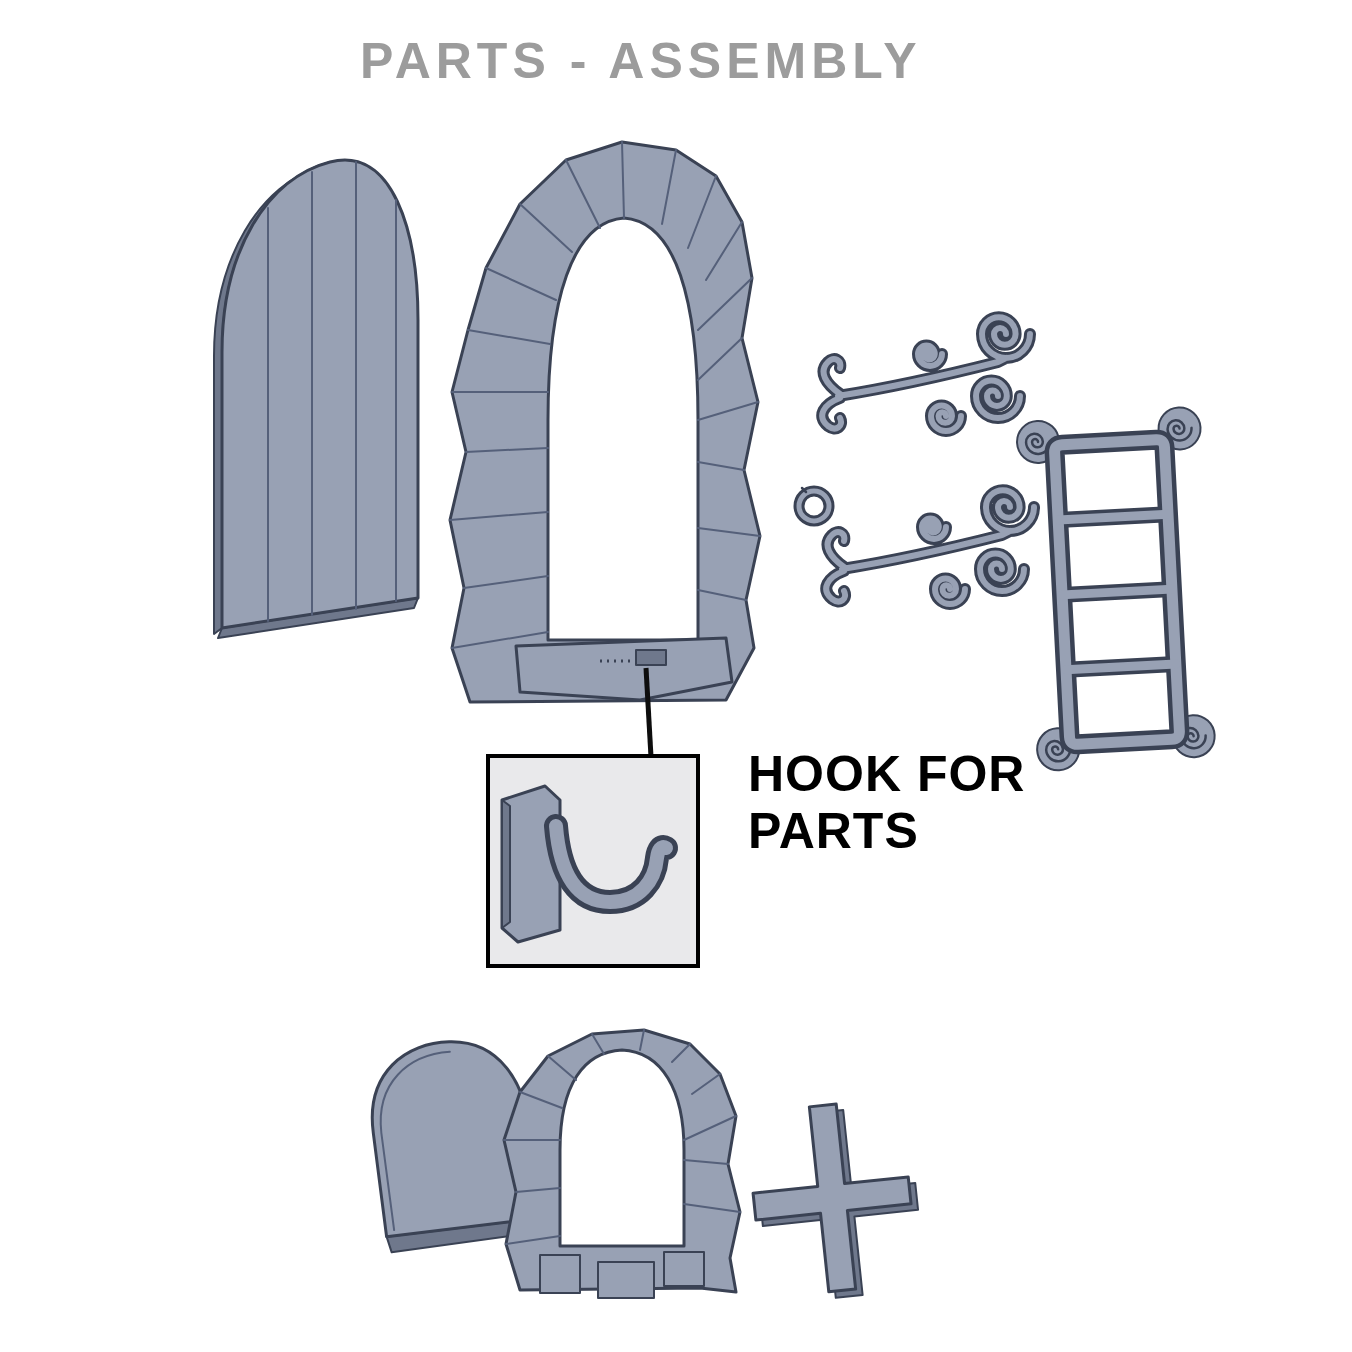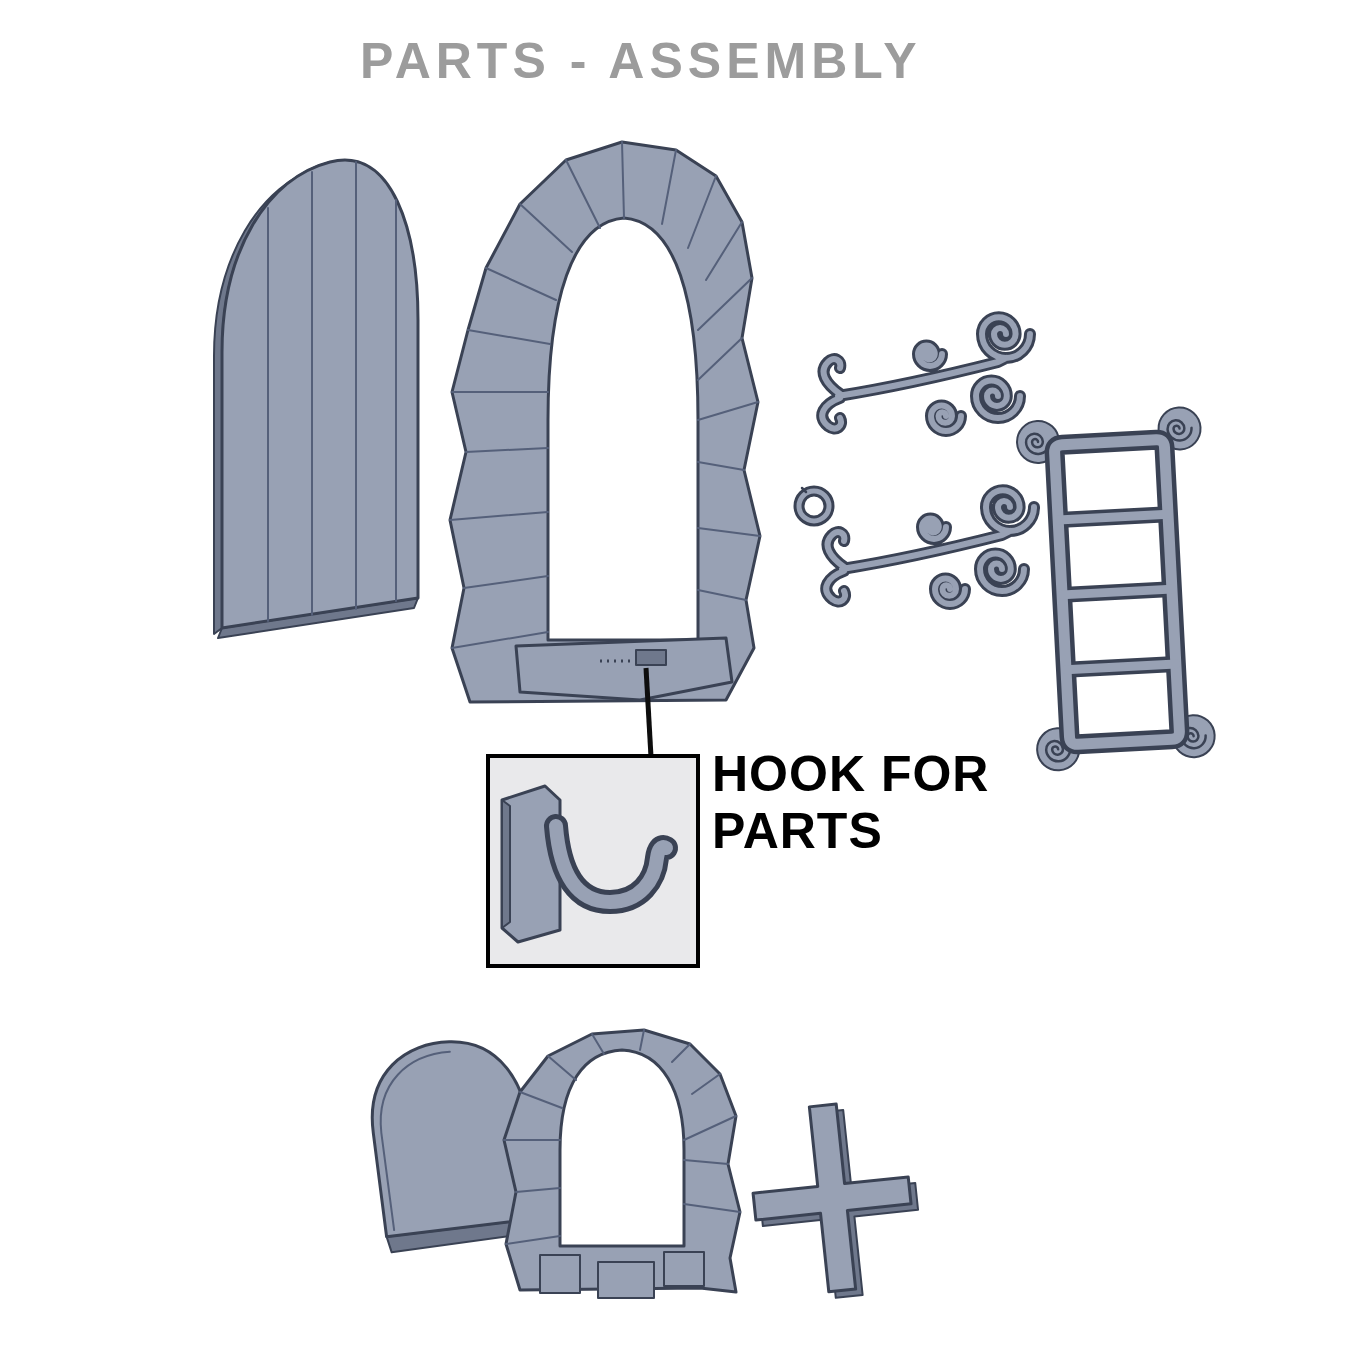--- a/index.html
+++ b/index.html
@@ -7,21 +7,21 @@
     position:relative;width:1352px;height:1352px;background:#ffffff;
     font-family:"Liberation Sans", sans-serif;overflow:hidden;
   }
   #diagram-svg{position:absolute;left:0;top:0;}
   .page-title{
     position:absolute;left:360px;top:32px;
     font-size:50px;font-weight:bold;letter-spacing:5px;
     color:#9c9c9c;white-space:nowrap;
   }
   .callout-label{
-    position:absolute;left:712px;top:746px;
+    position:absolute;left:748px;top:746px;
     font-size:50px;font-weight:bold;line-height:1.14;color:#000000;
     letter-spacing:1px;
   }
   
   .part{fill:#98a1b4;stroke:#3a4254;stroke-width:3;stroke-linejoin:round;}
   .part-thin{fill:#98a1b4;stroke:#3a4254;stroke-width:2;stroke-linejoin:round;}
   .part-dark{fill:#6f788c;stroke:#3a4254;stroke-width:2;stroke-linejoin:round;}
   .edge{fill:none;stroke:#3a4254;stroke-linecap:round;stroke-linejoin:round;}
   .mid{fill:none;stroke:#98a1b4;stroke-linecap:round;stroke-linejoin:round;}
   .joint{fill:none;stroke:#55607a;stroke-width:2;stroke-linecap:round;}

